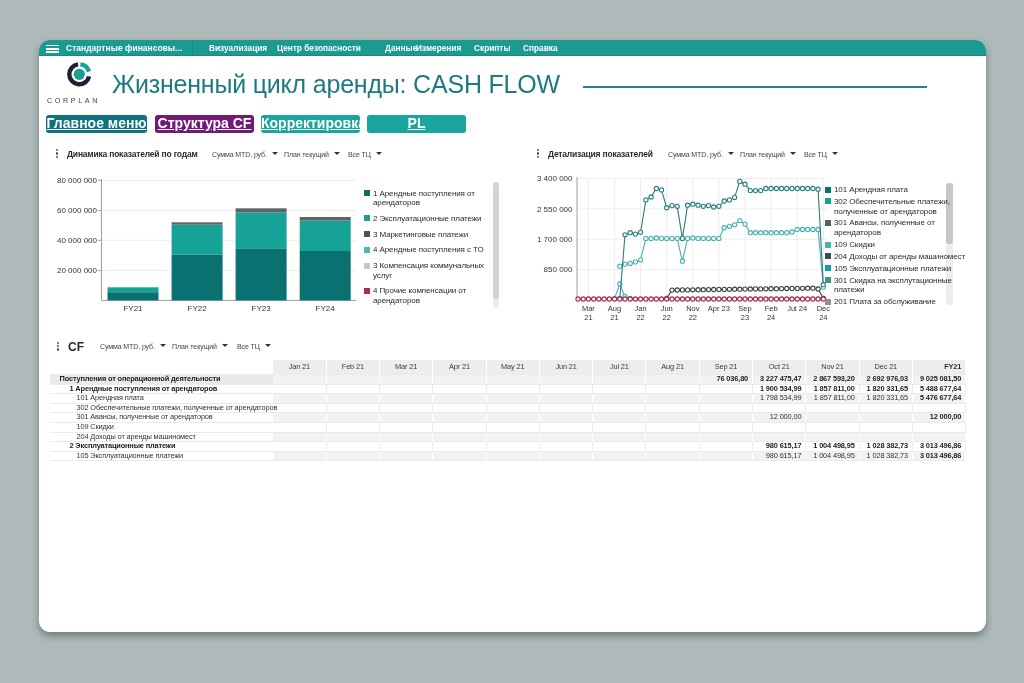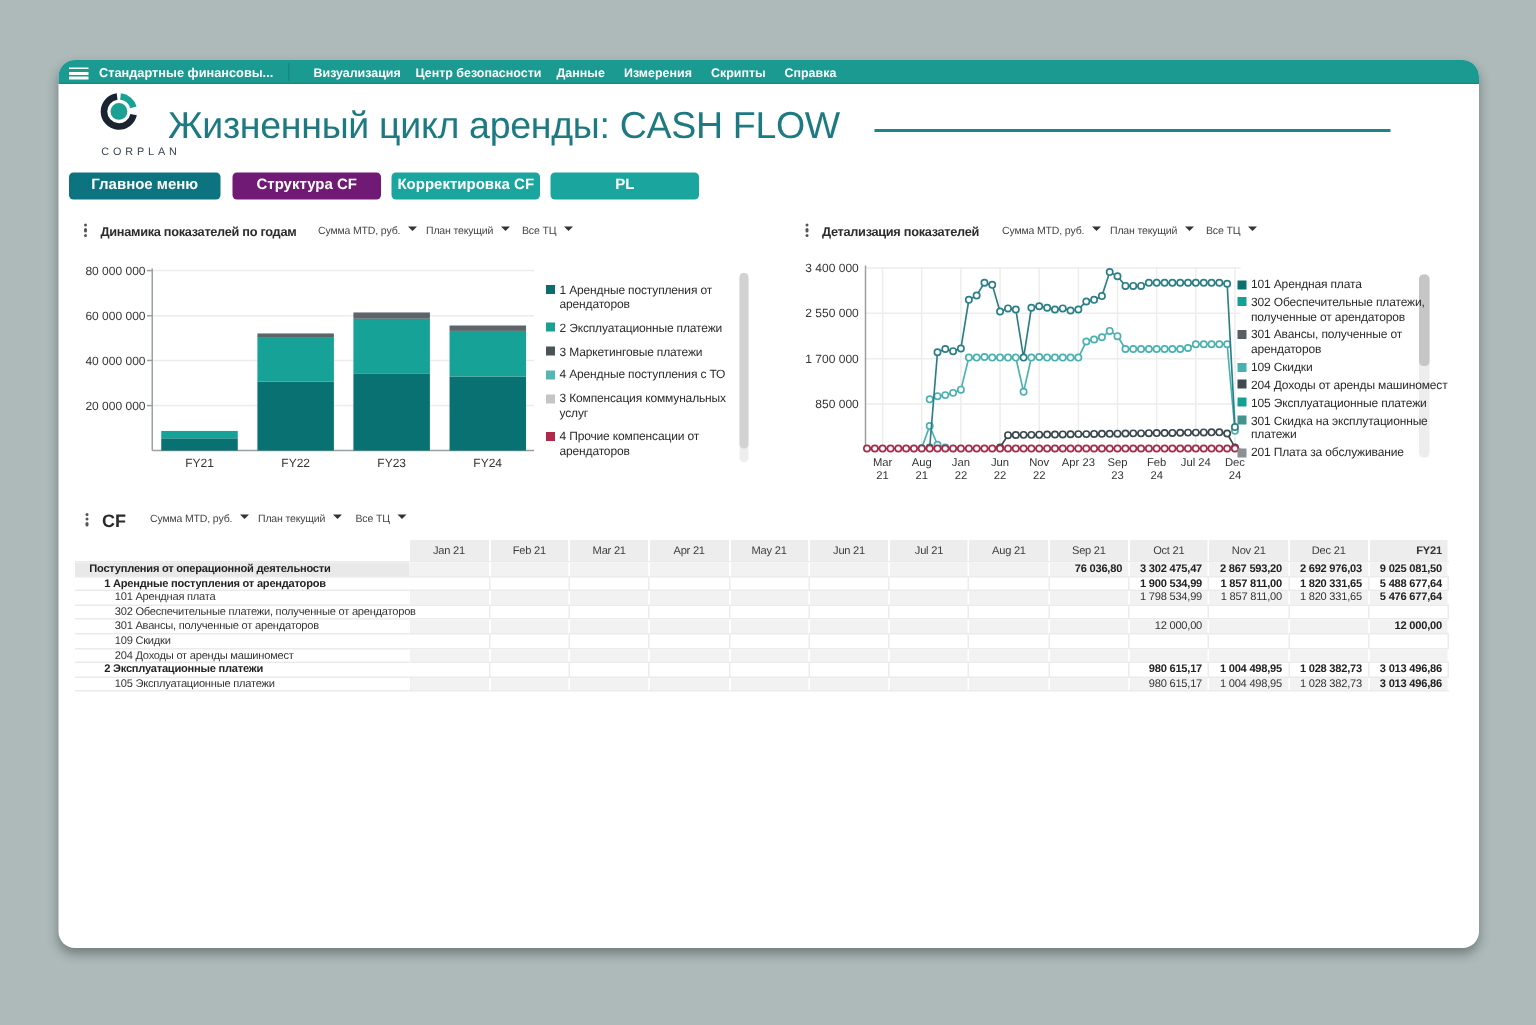--- a/index.html
+++ b/index.html
@@ -6,21 +6,21 @@
 #stage { position:relative; width:1024px; height:675px; }
 .card { position:absolute; left:39px; top:40px; width:947px; height:592px; background:#fff; border-radius:11px; box-shadow:0 4px 7px rgba(50,62,62,.48); }
 .topbar { position:absolute; left:0; top:0; width:100%; height:16px; background:#1b9a91; border-radius:11px 11px 0 0; border-bottom:1px solid #148a81; }
 .ham { position:absolute; left:6.5px; top:4.6px; width:13.5px; height:8.4px; }
 .ham i { display:block; height:1.7px; background:#fff; margin-bottom:1.7px; }
 .brand { position:absolute; left:27px; top:0; height:16px; line-height:16px; color:#fff; font-size:8.5px; font-weight:bold; }
 .tdiv { position:absolute; left:153px; top:2px; width:1px; height:12px; background:#148a81; }
 .mi { position:absolute; top:0; height:16px; line-height:16px; color:#fff; font-size:8.3px; font-weight:bold; }
 .title { position:absolute; left:73px; top:29.5px; font-size:25px; color:#1d7a82; letter-spacing:-.2px; white-space:nowrap; }
 .trule { position:absolute; left:544px; top:46px; width:344px; height:2px; background:#1a858b; }
-.btn { position:absolute; top:75px; height:17.5px; border-radius:3px; color:#fff; font-size:10px; font-weight:bold; text-align:center; line-height:17.5px; }
+.btn { position:absolute; top:75px; height:17.5px; border-radius:3px; color:#fff; font-size:14px; font-weight:bold; text-align:center; line-height:17.5px;text-decoration:underline; }
 .hdr { position:absolute; font-size:8.5px; letter-spacing:-.2px; font-weight:bold; color:#2b2b2b; white-space:nowrap; }
 .kebab { position:absolute; width:3px; color:#555; }
 .kebab i { display:block; width:2.4px; height:2.4px; border-radius:50%; background:#555; margin-bottom:1.1px; }
 .dd { position:absolute; font-size:7px; letter-spacing:-.1px; color:#444; white-space:nowrap; }
 .dd:after { content:""; display:inline-block; margin-left:5px; vertical-align:2px; border-left:3.4px solid transparent; border-right:3.4px solid transparent; border-top:3.6px solid #333; }
 .legend { position:absolute; }
 .litem { display:flex; }
 .lgl .litem { margin-bottom:6px; }
 .lgr .litem { margin-bottom:2.2px; }
 .lsq { flex:0 0 6px; width:6px; height:6px; margin-top:1.5px; margin-right:3px; }
@@ -45,31 +45,31 @@
   <div class="topbar">
     <div class="ham">
           <i></i>
           <i></i>
           <i></i>
         </div>
     <div class="brand">Стандартные финансовы...</div>
     <div class="tdiv"></div>
     <div class="mi" style="left:170px">Визуализация</div>
     <div class="mi" style="left:238px">Центр безопасности</div>
-    <div class="mi" style="left:332px">Данные</div>
+    <div class="mi" style="left:346px">Данные</div>
     <div class="mi" style="left:377px">Измерения</div>
     <div class="mi" style="left:435px">Скрипты</div>
     <div class="mi" style="left:484px">Справка</div>
   </div>
   <svg style="position:absolute;left:25px;top:19px" width="31" height="31" viewBox="0 0 31 31">
     <path d="M 14.08 5.37 A 10 10 0 1 0 25.08 17.38" fill="none" stroke="#1b2333" stroke-width="4.4"></path>
     <path d="M 16.35 5.36 A 10 10 0 0 1 24.91 12.54" fill="none" stroke="#17a296" stroke-width="4.4"></path>
     <circle cx="15.3" cy="15.3" r="5.6" fill="#1ba093"></circle>
   </svg>
-  <div style="position:absolute;left:24px;top:56px;width:62px;text-align:center;font-size:7.2px;letter-spacing:2.6px;color:#353f4e">CORPLAN</div>
+  <div style="position:absolute;left:8px;top:56px;width:62px;font-size:7.2px;letter-spacing:2.6px;color:#353f4e">CORPLAN</div>
   <div class="title">Жизненный цикл аренды: CASH FLOW</div>
   <div class="trule"></div>
   <div class="btn" style="left:7px;width:101px;background:#0d7380">Главное меню</div>
   <div class="btn" style="left:116px;width:99px;background:#701a75">Структура CF</div>
   <div class="btn" style="left:222px;width:99px;background:#1aa69e">Корректировка CF</div>
   <div class="btn" style="left:328px;width:99px;background:#1aa69e">PL</div>
 </div>
 
 <div class="kebab" style="left:56px;top:149px">
       <i></i>
@@ -442,21 +442,21 @@
           <td class="lbl g b" style="padding-left:10px">Поступления от операционной деятельности</td>
           <td class="num st"></td>
           <td class="num st"></td>
           <td class="num st"></td>
           <td class="num st"></td>
           <td class="num st"></td>
           <td class="num st"></td>
           <td class="num st"></td>
           <td class="num st"></td>
           <td class="num st b">76 036,80</td>
-          <td class="num st b">3 302 475,47</td>
+          <td class="num st b">3 227 475,47</td>
           <td class="num st b">2 867 593,20</td>
           <td class="num st b">2 692 976,03</td>
           <td class="num st b">9 025 081,50</td>
         </tr>
         <tr>
           <td class="lbl b" style="padding-left:20px">1 Арендные поступления от арендаторов</td>
           <td class="num"></td>
           <td class="num"></td>
           <td class="num"></td>
           <td class="num"></td>

